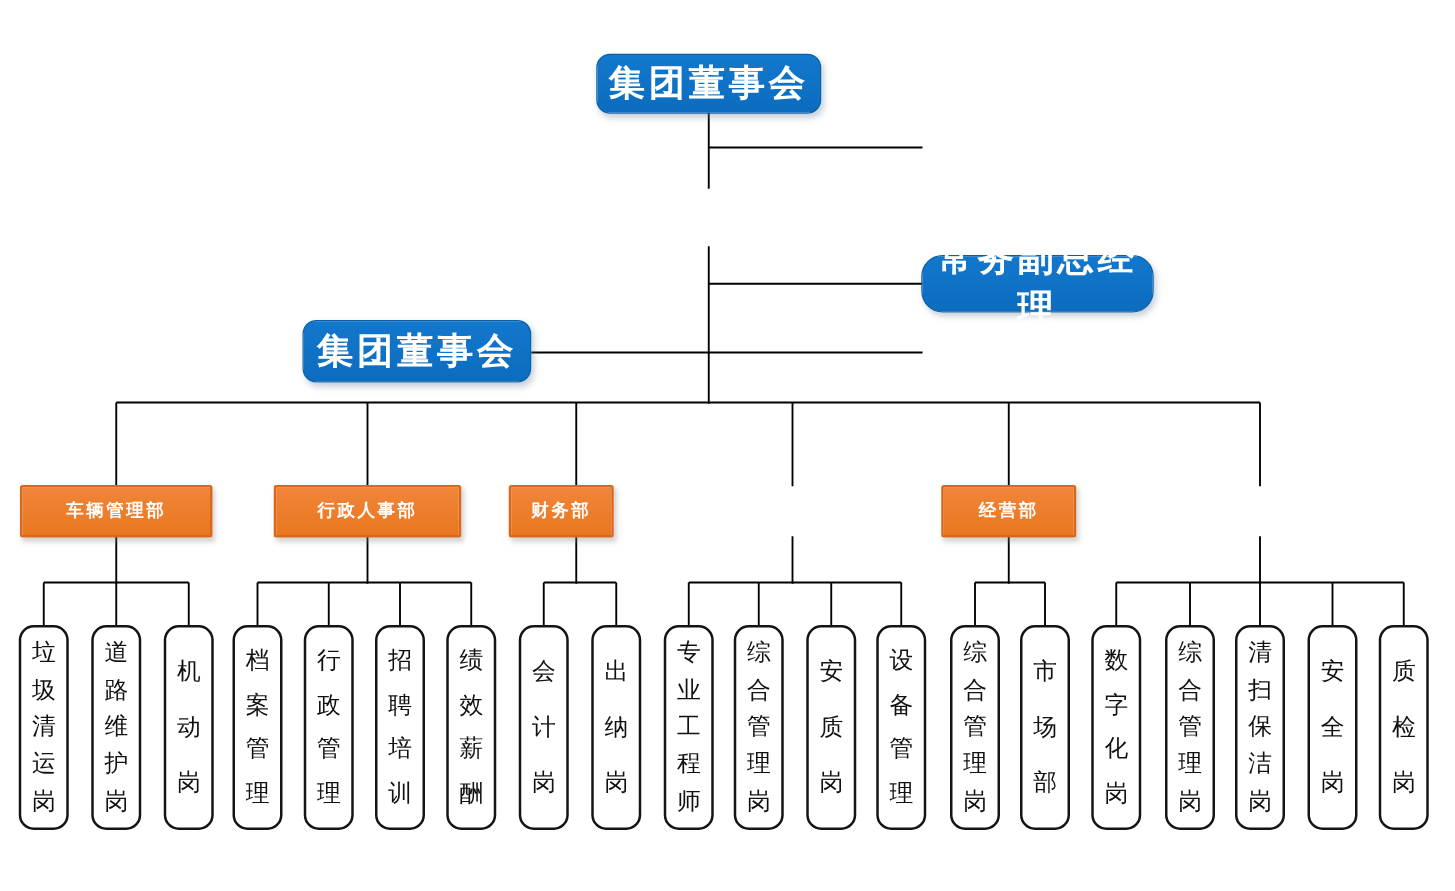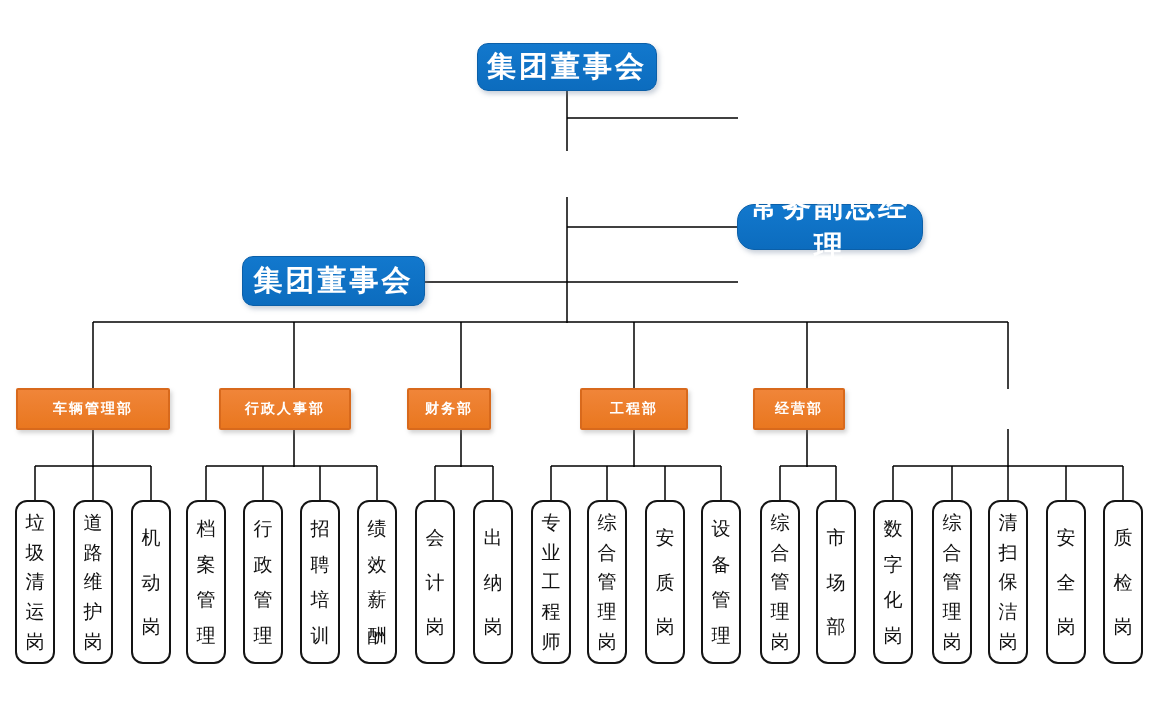--- a/index.html
+++ b/index.html
@@ -89,24 +89,23 @@
     <line x1="1008" y1="466" x2="1008" y2="501"></line>
     <line x1="1066" y1="466" x2="1066" y2="501"></line>
     <line x1="1123" y1="466" x2="1123" y2="501"></line>
   </svg>
 
   <div class="bluebox" style="left:477px;top:43px;width:180px;height:48px;">集团董事会</div>
   <div class="bluebox" style="left:737px;top:204px;width:186px;height:46px;border-radius:17px;">常务副总经理</div>
   <div class="bluebox" style="left:242px;top:256px;width:183px;height:50px;">集团董事会</div>
 
   <div class="orangebox" style="left:16px;width:154px;">车辆管理部</div>
-  <div class="orangebox" style="left:219px;width:132px;">行政人事部</div>
+  <div class="orangebox" style="left:219px;width:150px;">行政人事部</div>
   <div class="orangebox" style="left:407px;width:84px;">财务部</div>
-  <div class="orangebox" style="left:580px;width:108px;">工程部</div>
-  <div class="orangebox" style="left:753px;width:92px;">经营部</div>
+  <div class="orangebox" style="left:753px;width:108px;">经营部</div>
 
   <div class="vbox" style="left:15px;">
     <div class="vlabel">
         <span>垃</span>
         <span>圾</span>
         <span>清</span>
         <span>运</span>
         <span>岗</span>
       </div>
   </div>

